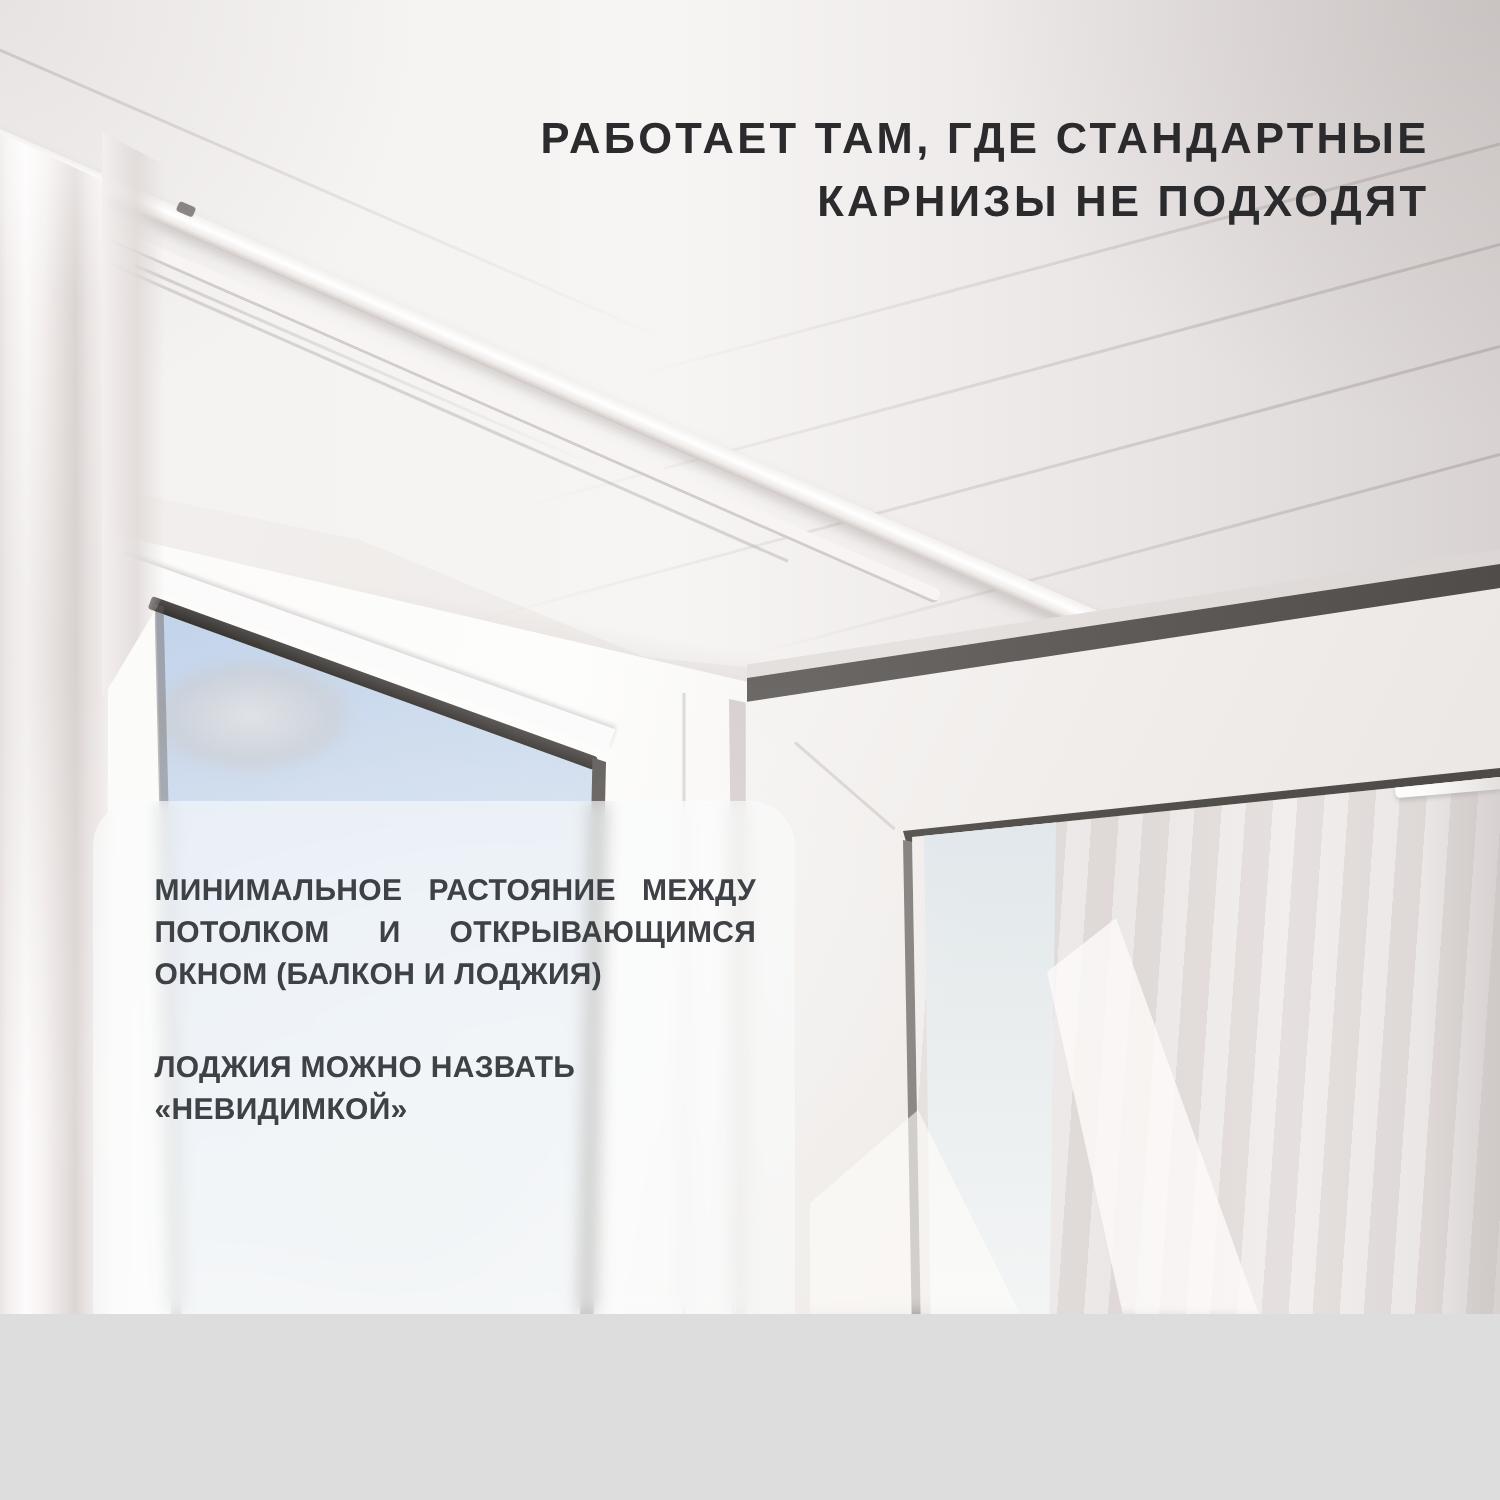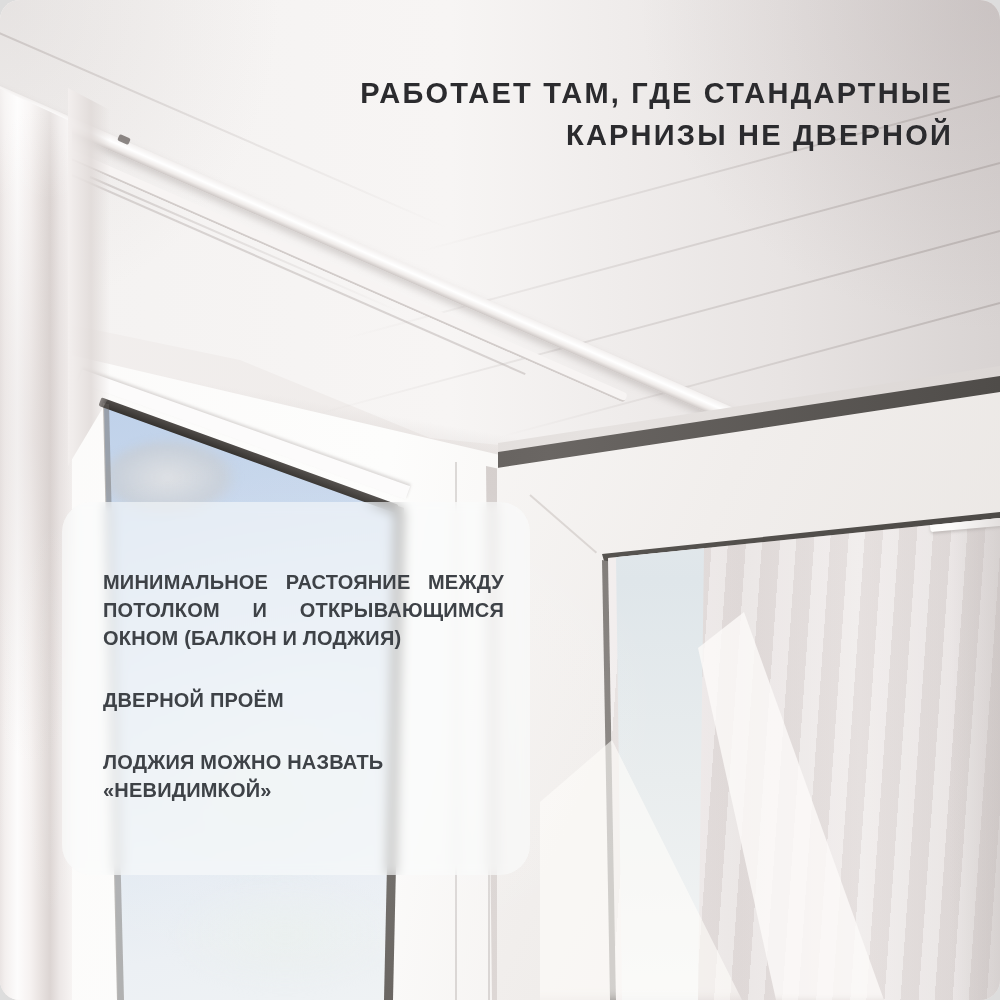--- a/index.html
+++ b/index.html
@@ -1,17 +1,17 @@
 <!DOCTYPE html>
 <html><head>
 <meta charset="utf-8">
 <style>
   html,body{margin:0;padding:0;background:#ddd;}
-  .stage{position:relative;width:1000px;height:1000px;overflow:hidden;
-         font-family:"Liberation Sans","DejaVu Sans",sans-serif;background:#efebe9;border-radius:20px;}
+  .stage{position:relative;width:1000px;height:876px;overflow:hidden;
+         font-family:"Liberation Sans","DejaVu Sans",sans-serif;background:#efebe9;}
   .abs{position:absolute;}
   
   .photo{inset:0;background:linear-gradient(100deg,#f2efee 0%,#efebe9 55%,#e8e3e1 100%);}
   
   .ceiling{inset:0;clip-path:polygon(0 0,1000px 0,1000px 368px,500px 445px,430px 438px,240px 360px,0 310px);
            background:linear-gradient(to right,#f4f2f1 0%,#f7f5f4 45%,#e8e4e3 78%,#d8d3d2 100%);}
   .ceiling:after{content:"";position:absolute;inset:0;
            background:radial-gradient(60% 55% at 100% 0%,rgba(178,168,168,.38),rgba(178,168,168,0) 60%),
                       radial-gradient(40% 45% at 0% 0%,rgba(190,182,180,.25),rgba(190,182,180,0) 70%);}
   .seam{height:2px;background:linear-gradient(to left,rgba(170,162,160,.6),rgba(170,162,160,0));
@@ -83,22 +83,22 @@
         background:#fdfcfb;box-shadow:0 2px 3px rgba(150,144,142,.4);border-radius:3px;}
   .edgeR{left:950px;top:518px;width:50px;height:482px;
         background:linear-gradient(to right,rgba(192,185,183,0),rgba(192,185,183,.42));}
   .sun1{inset:0;clip-path:polygon(540px 802px,612px 740px,742px 1000px,540px 1000px);
         background:rgba(255,253,250,.6);filter:blur(6px);}
   .glow{inset:0;background:radial-gradient(55% 40% at 30% 72%,rgba(255,255,255,.20),rgba(255,255,255,0) 70%);}
   
   .headline{top:72px;right:47px;text-align:right;color:#2b2b2e;font-weight:bold;
         font-size:29px;line-height:42px;letter-spacing:2.2px;white-space:nowrap;}
   .headline span{display:block;}
-  .card{left:62px;top:502px;width:468px;height:373px;border-radius:30px;box-sizing:border-box;
-        padding:66px 26px 0 41px;background:rgba(250,251,252,.58);
+  .card{left:62px;top:534px;width:468px;height:373px;border-radius:30px;box-sizing:border-box;
+        padding:46px 26px 0 41px;background:rgba(250,251,252,.58);
         backdrop-filter:blur(6px);-webkit-backdrop-filter:blur(6px);}
   .card p{margin:0 0 34px;font-size:20px;font-weight:bold;color:#3e4247;
         line-height:28px;letter-spacing:.2px;}
   .card p.just{text-align:justify;text-align-last:left;}
 </style>
 </head>
 <body>
 
 <div class="stage">
 
@@ -147,22 +147,21 @@
       <div class="abs throughframe"></div>
       <div class="abs bracket"></div>
       <div class="abs edgeR"></div>
     </div>
     <div class="abs sun1"></div>
     <div class="abs glow"></div>
   </div>
 
   <div class="abs headline">
     <span>РАБОТАЕТ ТАМ, ГДЕ СТАНДАРТНЫЕ</span>
-    <span>КАРНИЗЫ НЕ ДВЕРНОЙ</span>
+    <span>КАРНИЗЫ НЕ ПОДХОДЯТ</span>
   </div>
 
   <div class="abs card">
     <p class="just">МИНИМАЛЬНОЕ РАСТОЯНИЕ МЕЖДУ ПОТОЛКОМ И ОТКРЫВАЮЩИМСЯ ОКНОМ (БАЛКОН И ЛОДЖИЯ)</p>
-    <p>ДВЕРНОЙ ПРОЁМ</p>
     <p>ЛОДЖИЯ МОЖНО НАЗВАТЬ «НЕВИДИМКОЙ»</p>
   </div>
 
 </div>
 
 </body></html>

